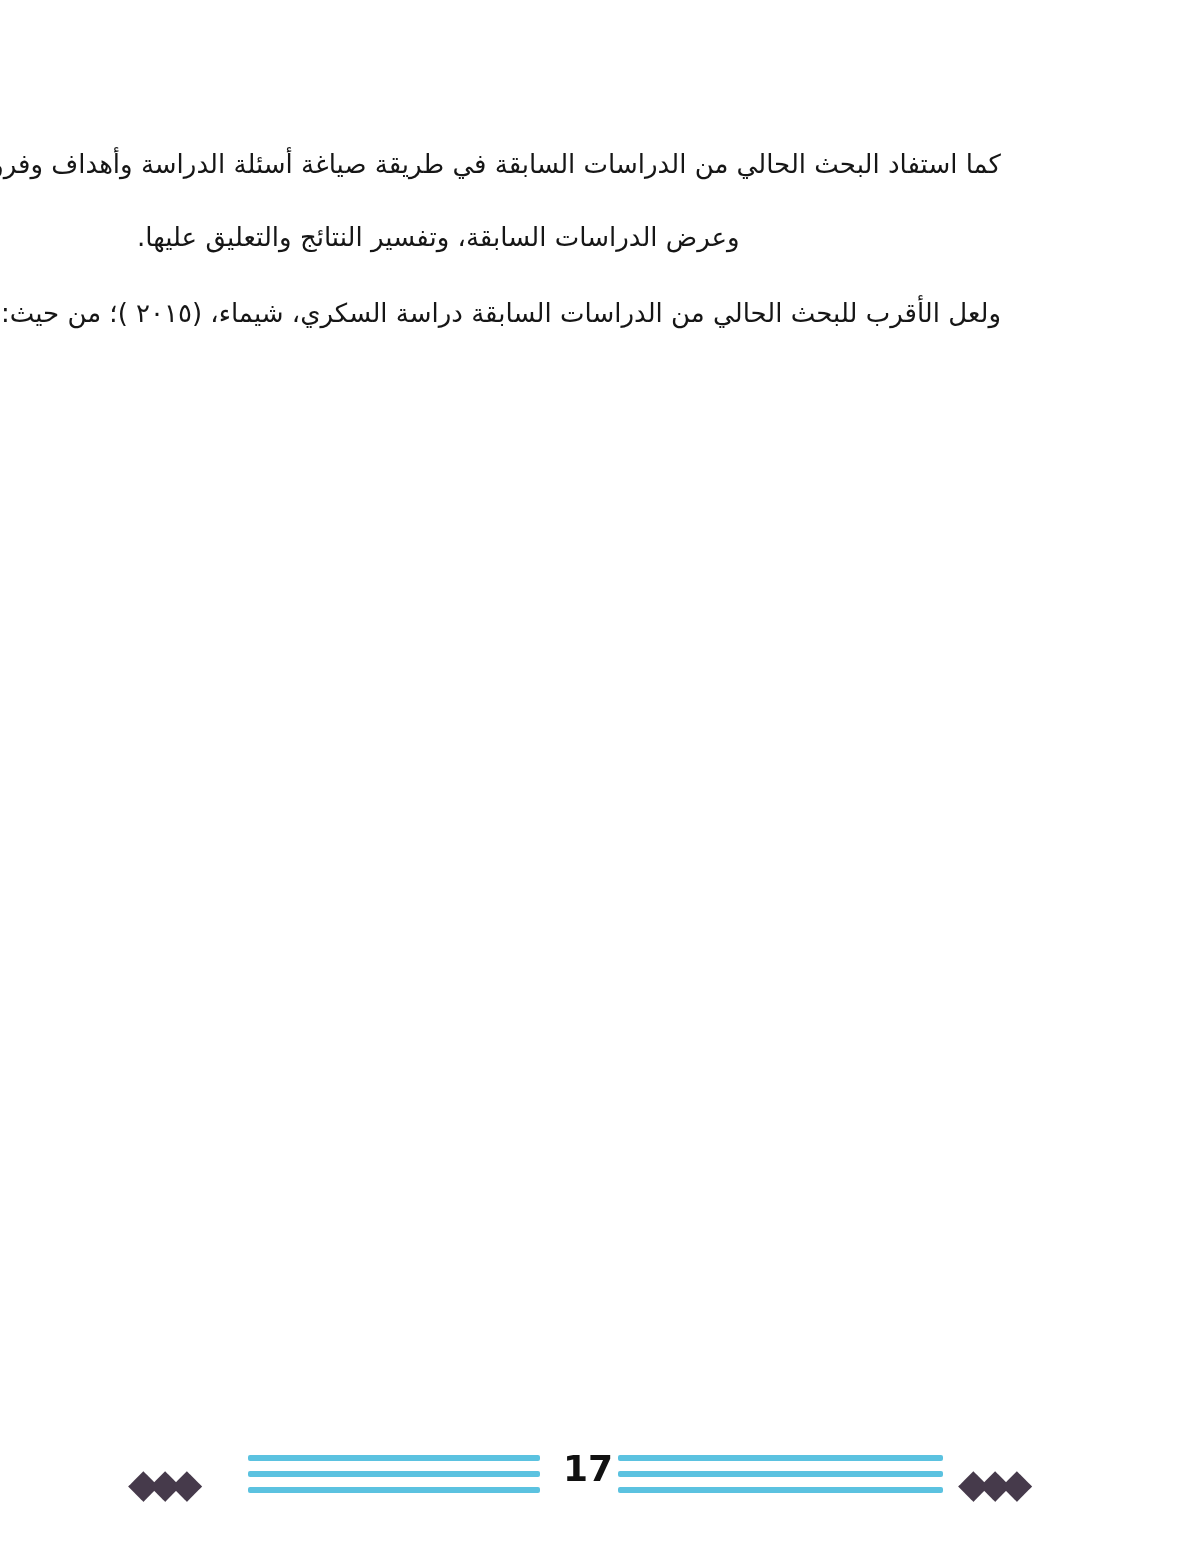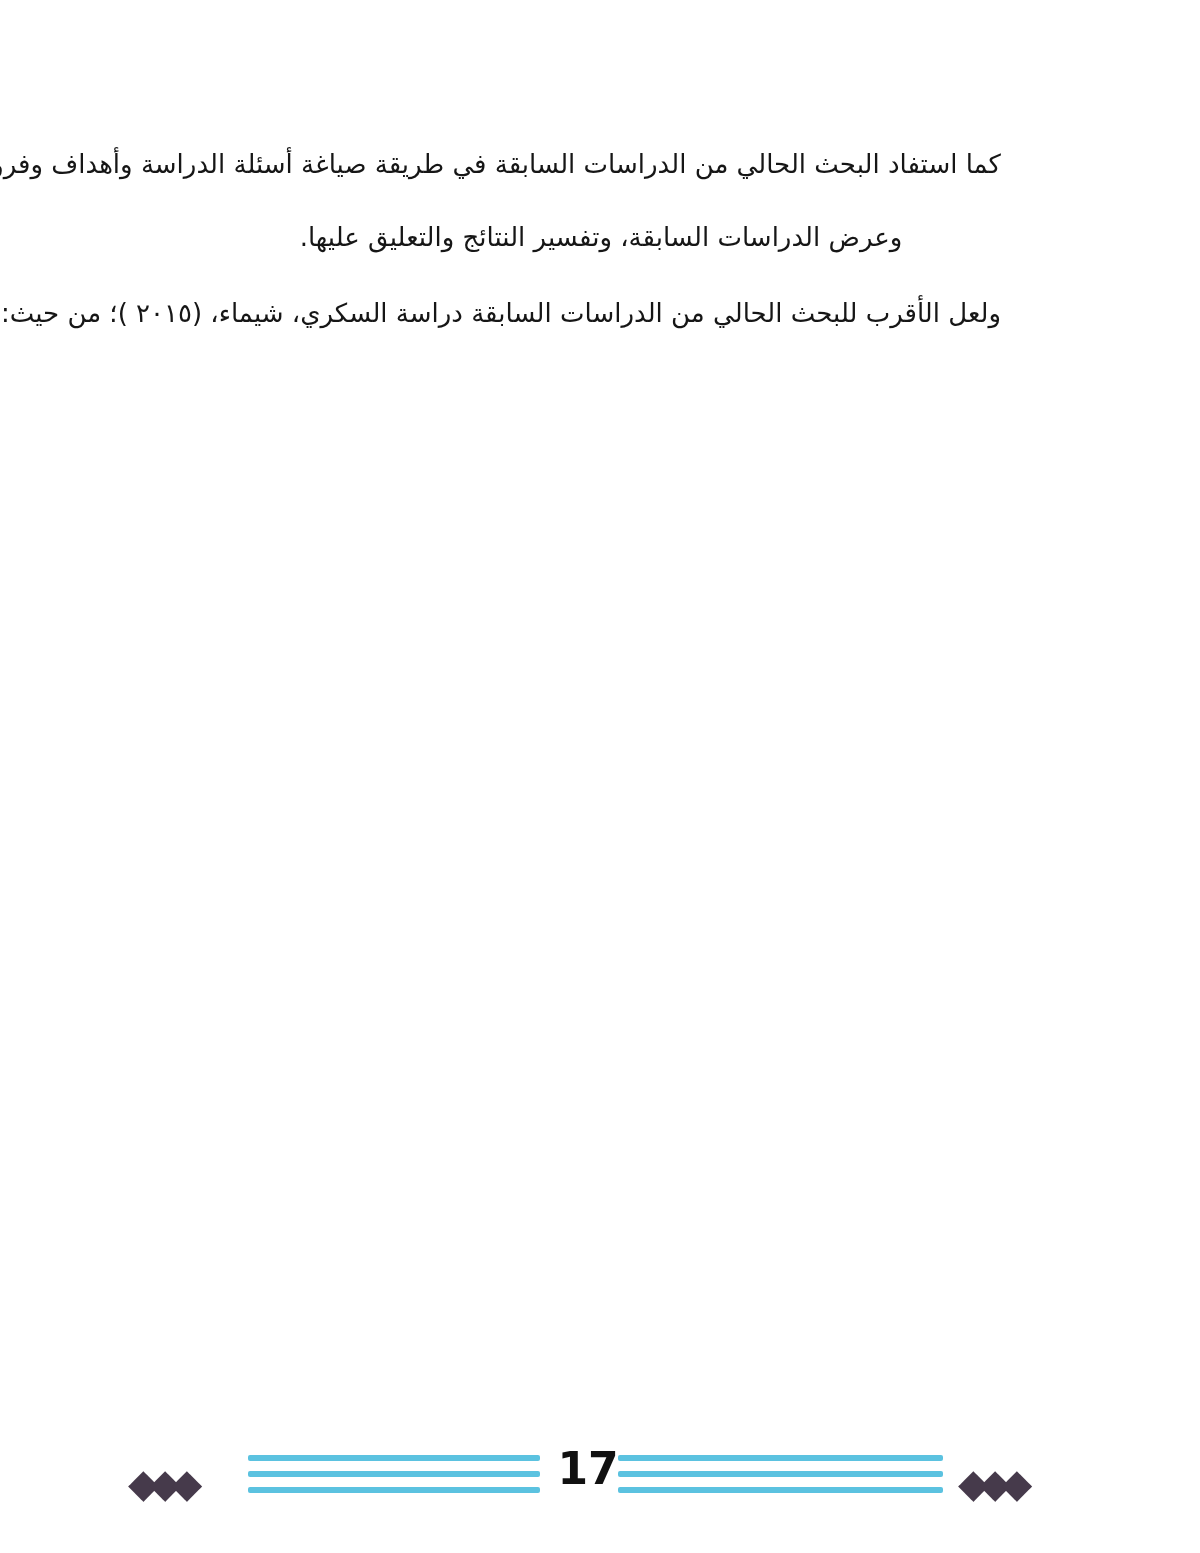--- a/index.html
+++ b/index.html
@@ -33,21 +33,21 @@
     font-size: 26px;
     white-space: nowrap;
     letter-spacing: 0.2px;
   }
   .line.first {
     padding-right: 64px;          
     text-align: justify;
     text-align-last: justify;     
   }
   .line.rest {
-    text-align: center;
+    text-align: left;
   }
 
   
   .footer {
     position: absolute;
     left: 0; top: 0;
     width: 100%; height: 100%;
     pointer-events: none;
   }
   .diamonds {
@@ -76,21 +76,21 @@
     background: var(--rule-color, #5BC2E0);
     border-radius: 2px;
   }
 
   .page-number {
     position: absolute;
     top: 1451px;
     left: 538px;
     width: 100px;
     text-align: center;
-    font-size: 44px;
+    font-size: 36px;
     font-weight: bold;
     line-height: 36px;
     color: var(--page-number-color, #111111);
     font-family: "DejaVu Sans", sans-serif;
   }
 </style>
 </head>
 <body>
 
 <div class="page">

